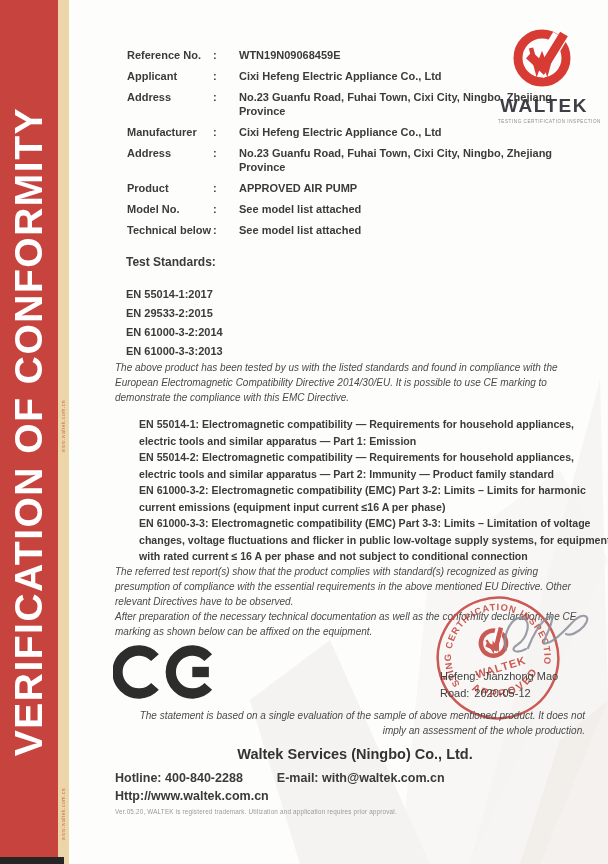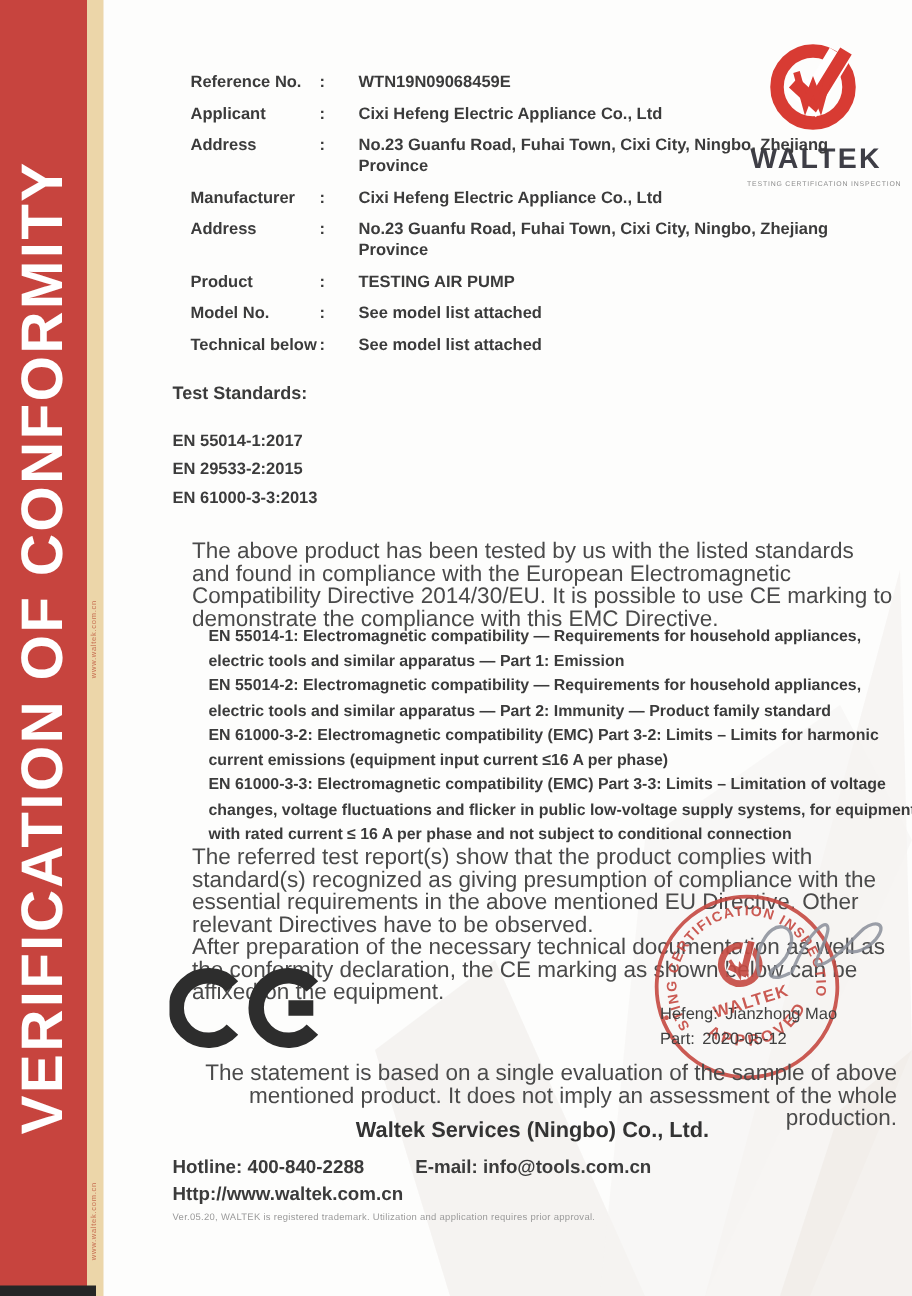--- a/index.html
+++ b/index.html
@@ -35,25 +35,25 @@
   .brand{position:absolute;left:498px;top:28px;width:92px;text-align:center;}
   .brand .brand-name{font-weight:bold;font-size:19px;letter-spacing:1.5px;color:#3e3e46;margin-top:1px;}
   .brand .brand-tag{font-size:4.6px;color:#8d8d8d;letter-spacing:.55px;margin-top:2px;white-space:nowrap;}
   
   .fields{position:absolute;left:115px;top:48px;width:470px;margin-left:12px;}
   .frow{display:flex;margin-bottom:7px;font-size:11px;font-weight:bold;line-height:14px;}
   .frow .flabel{width:86px;flex:0 0 86px;}
   .frow .fcolon{width:26px;flex:0 0 26px;text-align:left;}
   .frow .fvalue{width:330px;}
   
-  .standards{position:absolute;left:115px;top:255px;width:470px;}
+  .standards{position:absolute;left:126px;top:255px;width:470px;}
   .standards .sheading{font-size:12px;font-weight:bold;margin-bottom:16px;}
   .standards .sitem{font-size:11px;font-weight:bold;line-height:19px;}
   
-  .para{position:absolute;left:128px;width:470px;font-size:15px;line-height:15px;color:#4a4a4a;}
+  .para{position:absolute;left:115px;width:470px;font-size:10px;line-height:15px;color:#4a4a4a;font-style:italic;}
   .intro{top:360px;}
   .descs{position:absolute;left:115px;top:416px;width:472px;
          font-size:10.6px;font-weight:bold;line-height:16.5px;color:#3b3b3b;margin-left:24px;}
   .compliance{top:564px;}
   .statement{top:708px;text-align:right;}
   
   .ce-wrap{position:absolute;left:113px;top:644px;width:112px;height:56px;}
   
   .stamp-wrap{position:absolute;left:430px;top:590px;width:136px;height:136px;
               transform:rotate(-17deg);opacity:.9;}
@@ -122,38 +122,39 @@
       <span class="fvalue">Cixi Hefeng Electric Appliance Co., Ltd</span>
     </div>
     <div class="frow">
       <span class="flabel">Address</span>
       <span class="fcolon">:</span>
       <span class="fvalue">No.23 Guanfu Road, Fuhai Town, Cixi City, Ningbo, Zhejiang Province</span>
     </div>
     <div class="frow">
       <span class="flabel">Product</span>
       <span class="fcolon">:</span>
-      <span class="fvalue">TESTING AIR PUMP</span>
+      <span class="fvalue">APPROVED AIR PUMP</span>
     </div>
     <div class="frow">
       <span class="flabel">Model No.</span>
       <span class="fcolon">:</span>
       <span class="fvalue">See model list attached</span>
     </div>
     <div class="frow">
       <span class="flabel">Technical below</span>
       <span class="fcolon">:</span>
       <span class="fvalue">See model list attached</span>
     </div>
   </div>
 
   <div class="standards">
     <div class="sheading">Test Standards:</div>
     <div class="sitem">EN 55014-1:2017</div>
     <div class="sitem">EN 29533-2:2015</div>
+    <div class="sitem">EN 61000-3-2:2014</div>
     <div class="sitem">EN 61000-3-3:2013</div>
   </div>
 
   <div class="para intro">The above product has been tested by us with the listed standards and found in compliance with the European Electromagnetic Compatibility Directive 2014/30/EU. It is possible to use CE marking to demonstrate the compliance with this EMC Directive.</div>
 
   <div class="descs">
     <div>EN 55014-1: Electromagnetic compatibility — Requirements for household appliances, electric tools and similar apparatus — Part 1: Emission</div>
     <div>EN 55014-2: Electromagnetic compatibility — Requirements for household appliances, electric tools and similar apparatus — Part 2: Immunity — Product family standard</div>
     <div>EN 61000-3-2: Electromagnetic compatibility (EMC) Part 3-2: Limits – Limits for harmonic current emissions (equipment input current ≤16 A per phase)</div>
     <div>EN 61000-3-3: Electromagnetic compatibility (EMC) Part 3-3: Limits – Limitation of voltage changes, voltage fluctuations and flicker in public low-voltage supply systems, for equipment with rated current ≤ 16 A per phase and not subject to conditional connection</div>
@@ -199,28 +200,28 @@
       <path d="M6,44 C2,28 12,10 22,12 C32,14 28,32 17,39 C10,43 14,49 26,43" fill="none" stroke="#8a8f9a" stroke-width="2.2" stroke-linecap="round"></path>
       <path d="M28,42 C40,12 56,2 51,18 C47,31 38,41 50,36 C60,31 68,20 76,13 C84,7 92,10 84,20 C78,27 70,30 66,28" fill="none" stroke="#8a8f9a" stroke-width="2.2" stroke-linecap="round"></path>
     </svg>
   </div>
 
   <div class="approver">
     <div class="row">
       <span>Hefeng:</span><span>Jianzhong Mao</span>
     </div>
     <div class="row">
-      <span>Part:</span><span>2020-05-12</span>
+      <span>Road:</span><span>2020-05-12</span>
     </div>
   </div>
 
   <div class="para statement">The statement is based on a single evaluation of the sample of above mentioned product. It does not imply an assessment of the whole production.</div>
 
   <div class="footer">
     <div class="company">Waltek Services (Ningbo) Co., Ltd.</div>
     <div class="contact">
-      <span>Hotline: 400-840-2288</span><span class="sep"></span><span>E-mail: info@tools.com.cn</span>
+      <span>Hotline: 400-840-2288</span><span class="sep"></span><span>E-mail: with@waltek.com.cn</span>
     </div>
     <div class="website">Http://www.waltek.com.cn</div>
     <div class="fine">Ver.05.20, WALTEK is registered trademark. Utilization and application requires prior approval.</div>
   </div>
 
 </div>
 
 </body></html>

